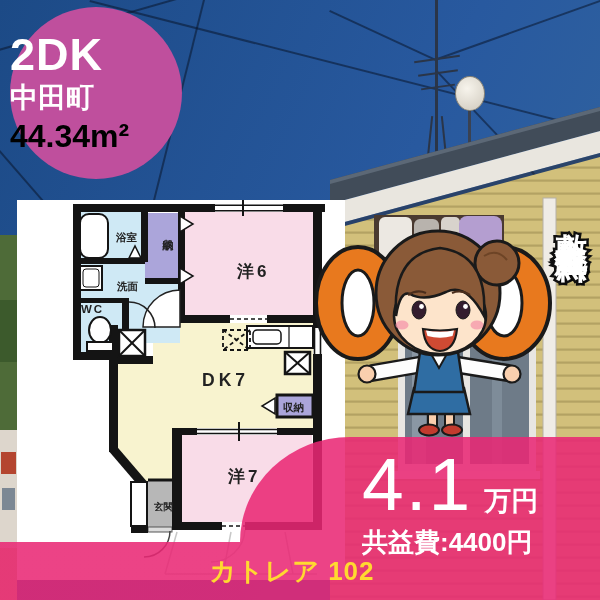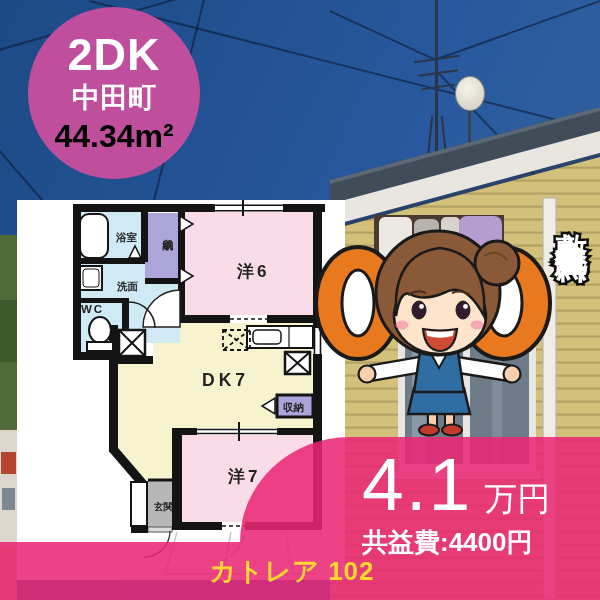--- a/index.html
+++ b/index.html
@@ -7,22 +7,22 @@
     position:relative;width:600px;height:600px;overflow:hidden;
     font-family:"Liberation Sans","DejaVu Sans",sans-serif;
     background:linear-gradient(115deg,#1c4a86 0%,#28599f 55%,#34679f 100%);
   }
   .abs{position:absolute;}
   .pl{position:absolute;height:2px;background:rgba(10,22,44,.55);transform-origin:0 0;}
   
   #sheet{left:17px;top:200px;width:328px;height:380px;background:#fff;}
   
   #badge{
-    left:28px;top:7px;width:172px;height:172px;border-radius:50%;
-    background:#bf4f9d;text-align:center;color:#fff;font-weight:bold;
+    left:10px;top:7px;width:172px;height:172px;border-radius:50%;
+    background:#bf4f9d;color:#fff;font-weight:bold;
     display:flex;flex-direction:column;justify-content:center;gap:2px;
   }
   #badge .l1{font-size:45px;line-height:1.05;letter-spacing:1px;}
   #badge .l2{font-size:28px;line-height:1.25;}
   #badge .l3{font-size:32px;line-height:1.2;color:#000000;}
   
   #tate{
     left:548px;top:208px;height:230px;
     writing-mode:vertical-rl;text-orientation:upright;
     font-size:33px;font-weight:bold;color:#fff;letter-spacing:3px;
@@ -31,21 +31,21 @@
   }
   
   #pricePanel{
     left:240px;top:437px;right:0;bottom:0;
     background:rgba(233,39,116,.87);
     border-top-left-radius:110px 105px;
     color:#fff;padding:10px 0 0 122px;box-sizing:border-box;
   }
   #rentRow{display:flex;align-items:baseline;gap:12px;}
   #rentVal{font-size:75px;font-weight:normal;line-height:1.0;letter-spacing:2px;}
-  #rentUnit{font-size:33px;font-weight:normal;}
+  #rentUnit{font-size:27px;font-weight:bold;}
   #feeRow{font-size:26px;font-weight:bold;margin-top:3px;letter-spacing:0;}
   #band{
     left:0;top:542px;width:600px;height:58px;
     background:linear-gradient(90deg,rgba(233,39,116,.87) 0,rgba(233,39,116,.87) 240px,rgba(233,39,116,0) 240px);
   }
   #bandText{
     left:0;top:542px;width:600px;height:58px;display:flex;align-items:center;justify-content:center;
     transform:translateX(-8px);
     color:#ffd930;font-size:26px;font-weight:bold;letter-spacing:1px;
   }

